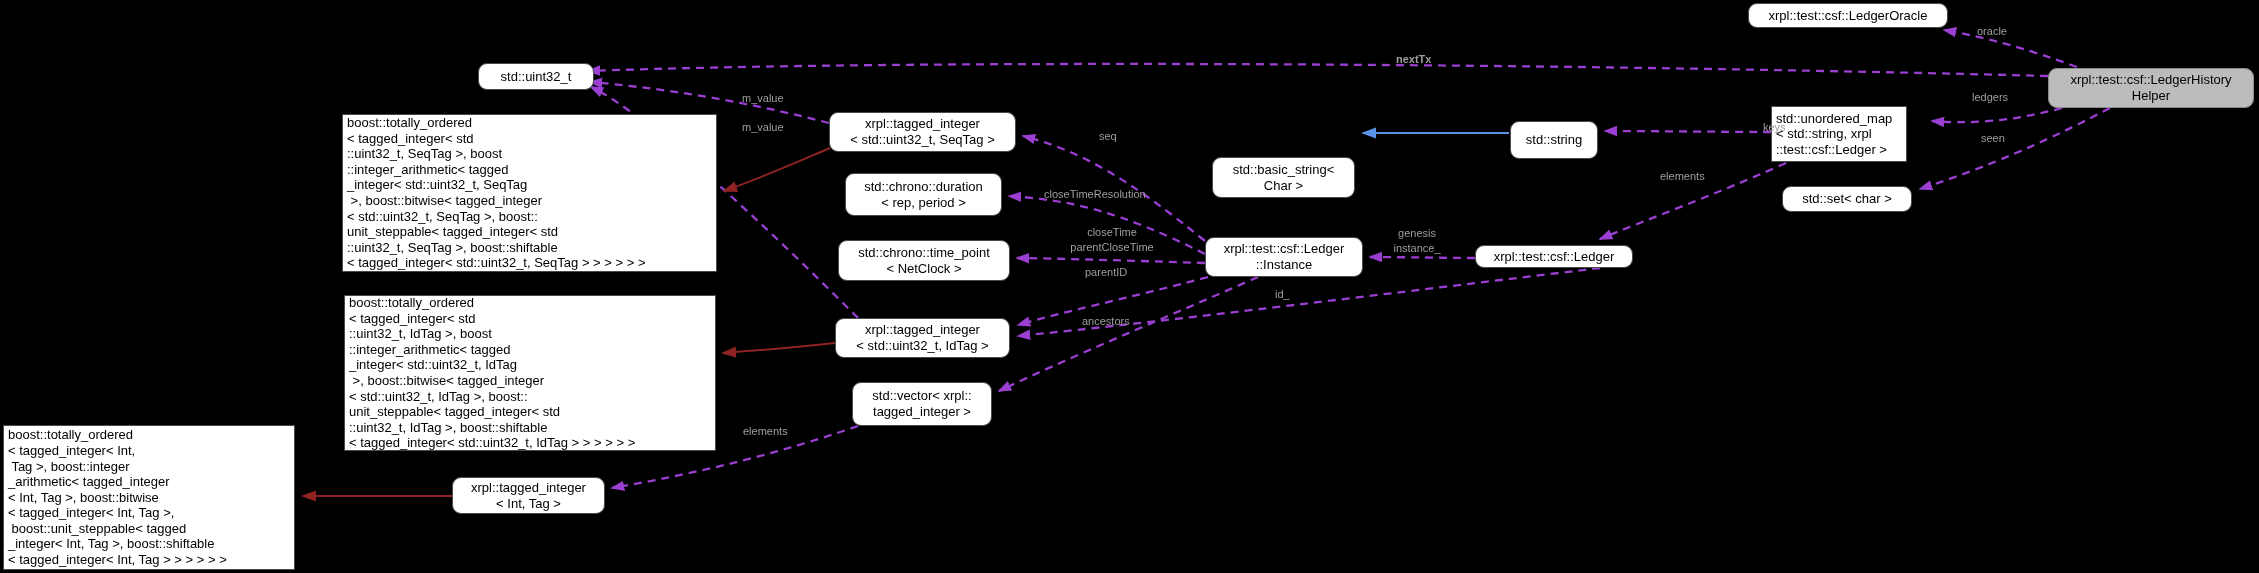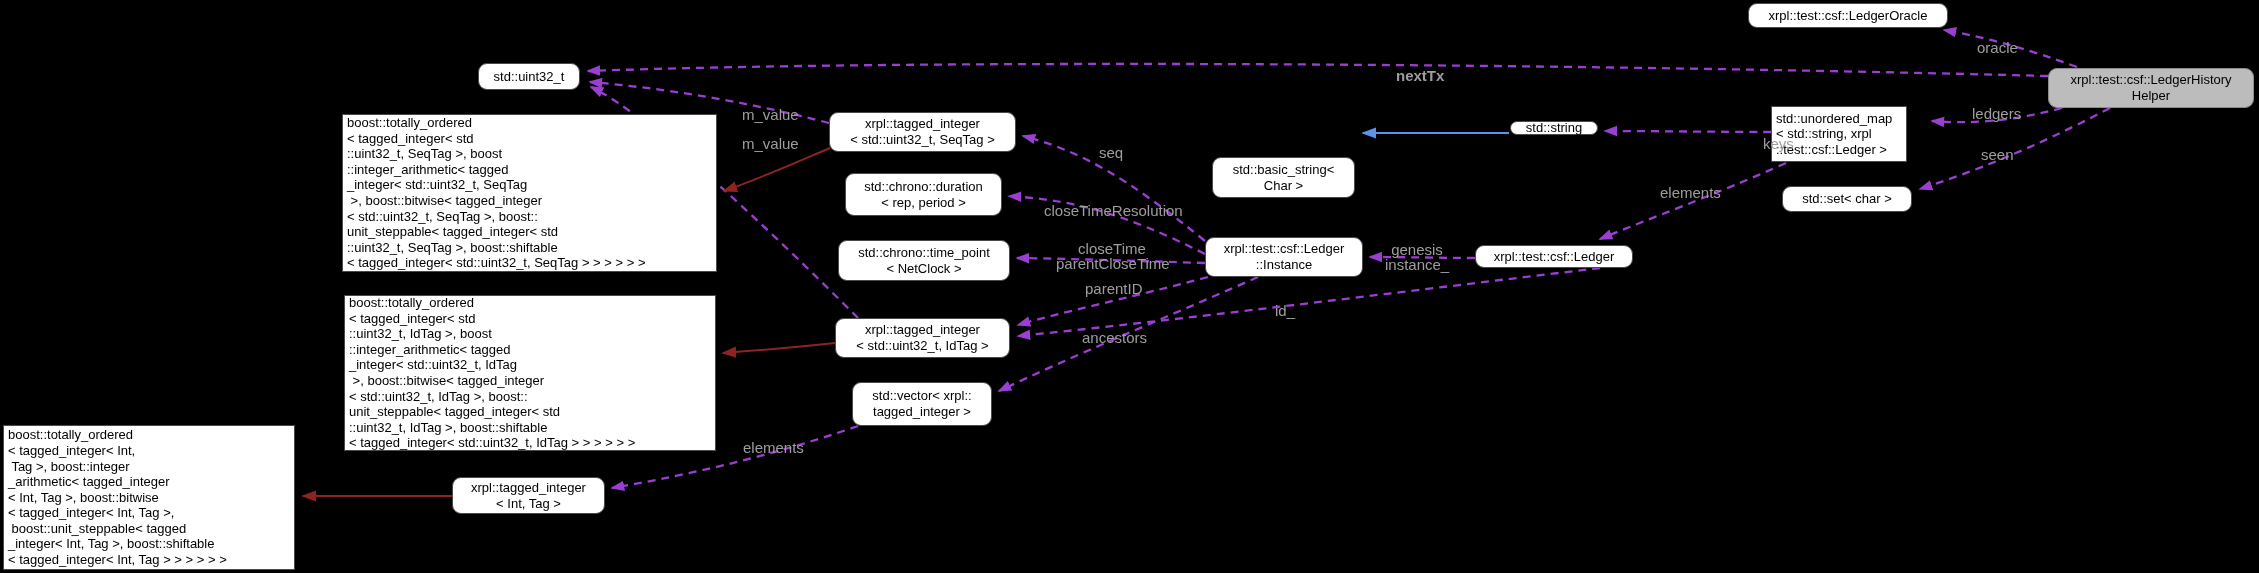--- a/index.html
+++ b/index.html
@@ -8,21 +8,21 @@
   #edges-layer{position:absolute;left:0;top:0;width:2259px;height:573px;}
   #nodes-layer,#labels-layer{position:absolute;left:0;top:0;width:0;height:0;}
   .node{position:absolute;box-sizing:border-box;background:var(--node-fill);
         border:1.5px solid var(--node-border);color:var(--node-text);
         display:flex;flex-direction:column;justify-content:center;
         font-size:13px;padding:1px 4px;cursor:pointer;}
   .node.center{align-items:center;text-align:center;border-radius:9px;}
   .node.left{align-items:flex-start;text-align:right;}
   .node .nl{line-height:15.6px;white-space:pre;}
   .node.highlight{background:var(--highlight-fill);border-color:var(--highlight-border);}
-  .elabel{position:absolute;color:var(--edge-label);font-size:15px;line-height:14.5px;white-space:pre;margin-top:17px;}
+  .elabel{position:absolute;color:var(--edge-label);font-size:11px;line-height:14.5px;white-space:pre;}
   .elabel.center{text-align:center;}
   path.usage{stroke:var(--usage-edge);stroke-width:2.3;fill:none;stroke-dasharray:8 6;}
   path.inherit{stroke:var(--inheritance-edge);stroke-width:2;fill:none;}
   path.template{stroke:var(--template-edge);stroke-width:2;fill:none;}
   #m-usage path{fill:var(--usage-edge);}
   #m-inherit path{fill:var(--inheritance-edge);}
   #m-template path{fill:var(--template-edge);}
 </style>
 </head>
 <body>
@@ -62,21 +62,21 @@
       <path d="M 1509,133 L 1363,133" class="template" marker-end="url(#m-template)"></path>
     </svg>
   <div id="nodes-layer">
       <div class="node center" style="left: 1748px; top: 3px; width: 200px; height: 25px;">
         <div class="nl">xrpl::test::csf::LedgerOracle</div>
       </div>
       <div class="node center highlight" style="left: 2048px; top: 68px; width: 206px; height: 40px;">
         <div class="nl">xrpl::test::csf::LedgerHistory</div>
         <div class="nl">Helper</div>
       </div>
-      <div class="node center" style="left: 478px; top: 63px; width: 102px; height: 27px;">
+      <div class="node center" style="left: 478px; top: 63px; width: 116px; height: 27px;">
         <div class="nl">std::uint32_t</div>
       </div>
       <div class="node left" style="left: 342px; top: 114px; width: 375px; height: 158px;">
         <div class="nl">boost::totally_ordered</div>
         <div class="nl">&lt; tagged_integer&lt; std</div>
         <div class="nl">::uint32_t, SeqTag &gt;, boost</div>
         <div class="nl">::integer_arithmetic&lt; tagged</div>
         <div class="nl">_integer&lt; std::uint32_t, SeqTag</div>
         <div class="nl"> &gt;, boost::bitwise&lt; tagged_integer</div>
         <div class="nl">&lt; std::uint32_t, SeqTag &gt;, boost::</div>
@@ -89,21 +89,21 @@
         <div class="nl">&lt; std::uint32_t, SeqTag &gt;</div>
       </div>
       <div class="node center" style="left: 845px; top: 173px; width: 157px; height: 43px;">
         <div class="nl">std::chrono::duration</div>
         <div class="nl">&lt; rep, period &gt;</div>
       </div>
       <div class="node center" style="left: 1212px; top: 113px; width: 143px; height: 41px; margin-top: 44px;">
         <div class="nl">std::basic_string&lt;</div>
         <div class="nl">Char &gt;</div>
       </div>
-      <div class="node center" style="left: 1510px; top: 121px; width: 88px; height: 14px;">
+      <div class="node center" style="left: 1510px; top: 121px; width: 88px; height: 38px;">
         <div class="nl">std::string</div>
       </div>
       <div class="node left" style="left: 1771px; top: 106px; width: 136px; height: 56px;">
         <div class="nl">std::unordered_map</div>
         <div class="nl">&lt; std::string, xrpl</div>
         <div class="nl">::test::csf::Ledger &gt;</div>
       </div>
       <div class="node center" style="left: 1782px; top: 186px; width: 130px; height: 26px;">
         <div class="nl">std::set&lt; char &gt;</div>
       </div>

